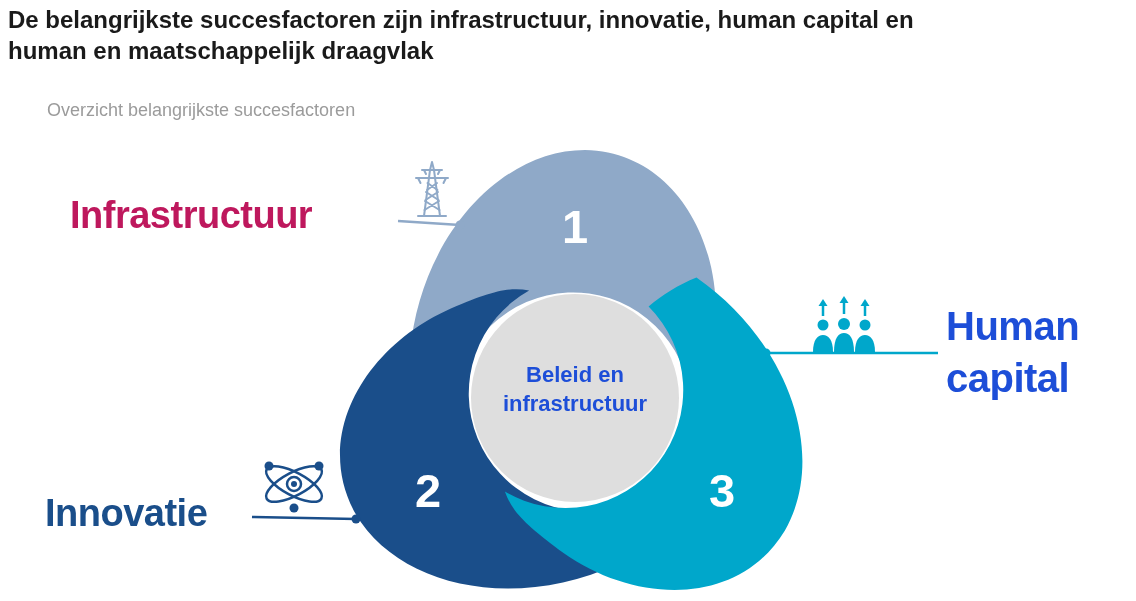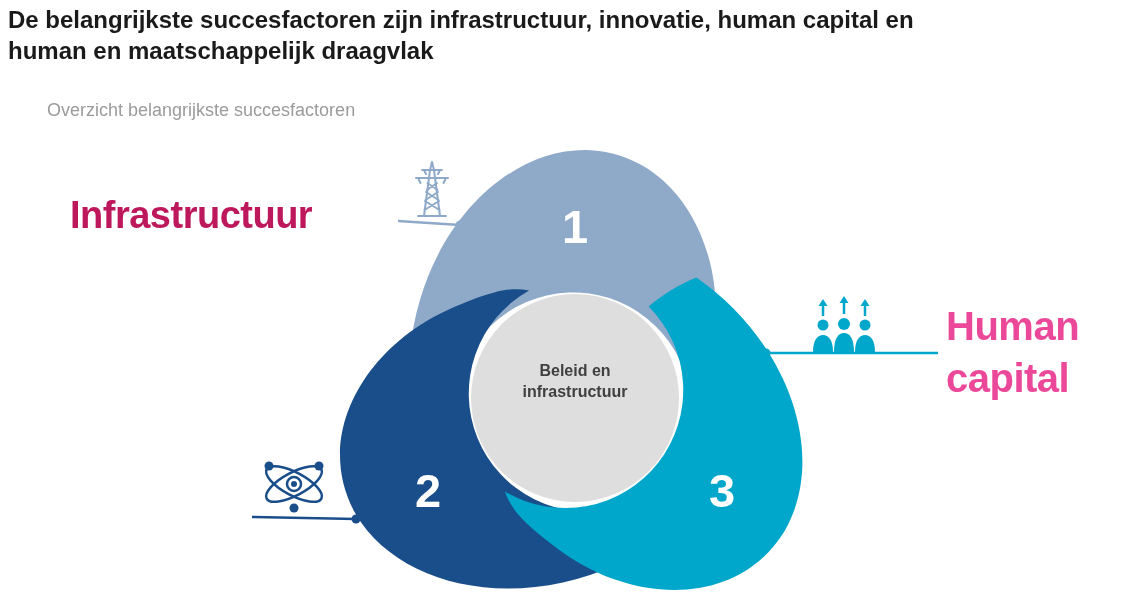--- a/index.html
+++ b/index.html
@@ -8,23 +8,23 @@
   .page-title{position:absolute;left:8px;top:4px;width:1090px;font-size:24px;font-weight:bold;
               color:#1a1a1a;line-height:1.3;letter-spacing:0;}
   .page-title span{display:block;}
   .page-subtitle{position:absolute;left:8px;top:100px;font-size:18px;color:#9b9b9b;margin-left:39px;}
   .diagram-svg{position:absolute;left:0;top:0;}
   .num{font-family:"Liberation Sans",sans-serif;font-size:47px;font-weight:bold;fill:#ffffff;
        text-anchor:middle;}
   .factor-label{position:absolute;font-weight:bold;letter-spacing:-0.5px;}
   .label-infra{left:70px;top:194px;font-size:38px;color:#be185d;}
   .label-innov{left:45px;top:492px;font-size:38px;color:#1A4E8A;}
-  .label-human{left:946px;top:300px;font-size:40px;color:#ec4899;width:185px;line-height:1.3;}
+  .label-human{left:946px;top:300px;font-size:40px;color:#1d4ed8;width:185px;line-height:1.3;}
   .center-label{position:absolute;left:480px;top:360px;width:190px;text-align:center;
-                font-size:16px;font-weight:bold;color:#404040;line-height:1.32;}
+                font-size:22px;font-weight:bold;color:#1d4ed8;line-height:1.32;}
   .center-label span{display:block;}
   .icon{position:absolute;}
   .icon-pylon{left:408px;top:158px;}
   .icon-atom{left:256px;top:444px;}
   .icon-people{left:810px;top:296px;}
 </style>
 </head>
 <body>
 
 <div class="slide">
@@ -63,20 +63,21 @@
     <line x1="766" y1="353" x2="938" y2="353" stroke-width="2.5" stroke="#00A7CB"></line>
     <circle cx="766" cy="353" r="4.5" fill="#00A7CB"></circle>
   </svg>
 
   <div class="center-label">
     <span>Beleid en</span>
     <span>infrastructuur</span>
   </div>
 
   <div class="factor-label label-infra">Infrastructuur</div>
+  <div class="factor-label label-innov">Innovatie</div>
   <div class="factor-label label-human">Human capital</div>
 
   <div class="icon icon-pylon">
     <svg width="48" height="60" viewBox="0 0 48 60">
       <g fill="none" stroke="#8FA9C8" stroke-width="2" stroke-linecap="round" stroke-linejoin="round">
         <path d="M16 58 L22 12 M32 58 L26 12"></path>
         <path d="M16.5 52 L31 43 M31.5 52 L17 43 M17.5 42 L30 34 M30.5 42 L18 34 M19 32 L29 25 M29.5 32 L19.5 25"></path>
         <path d="M8 20 L40 20 M10 20 L12.5 25 M38 20 L35.5 25"></path>
         <path d="M14 12 L34 12 M16 12 L18 16 M32 12 L30 16"></path>
         <path d="M22 12 L24 4 L26 12"></path>

